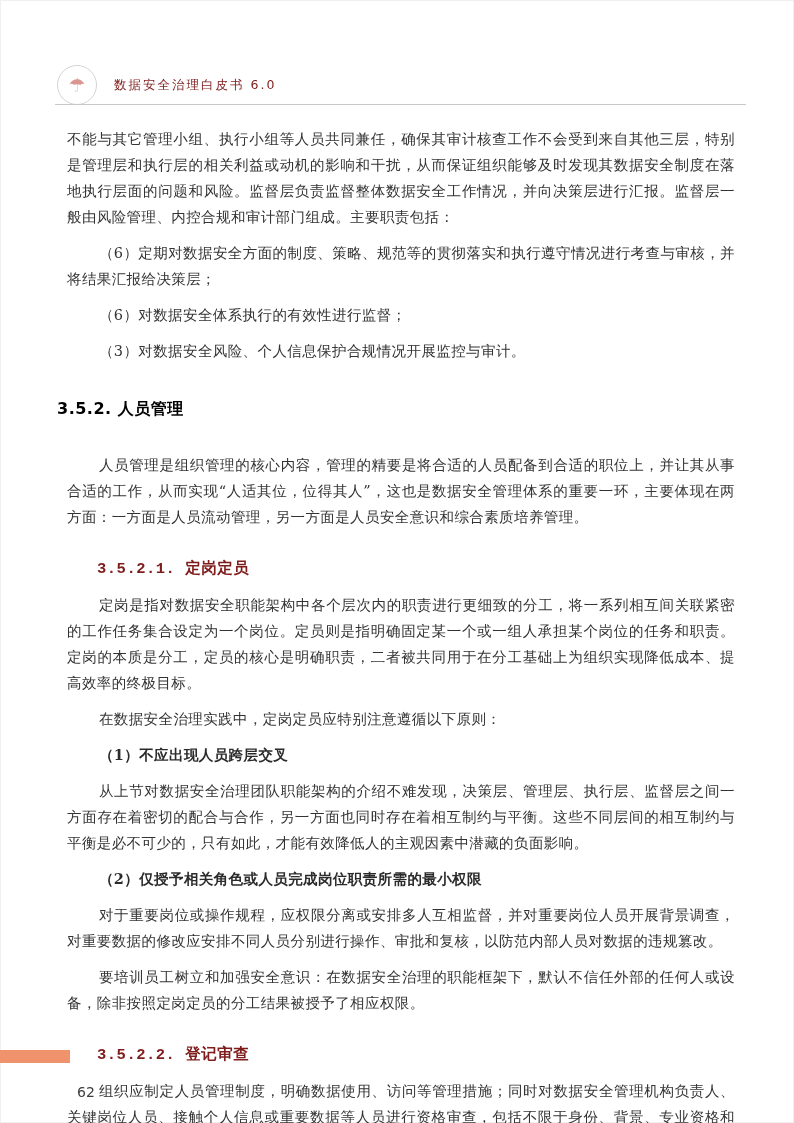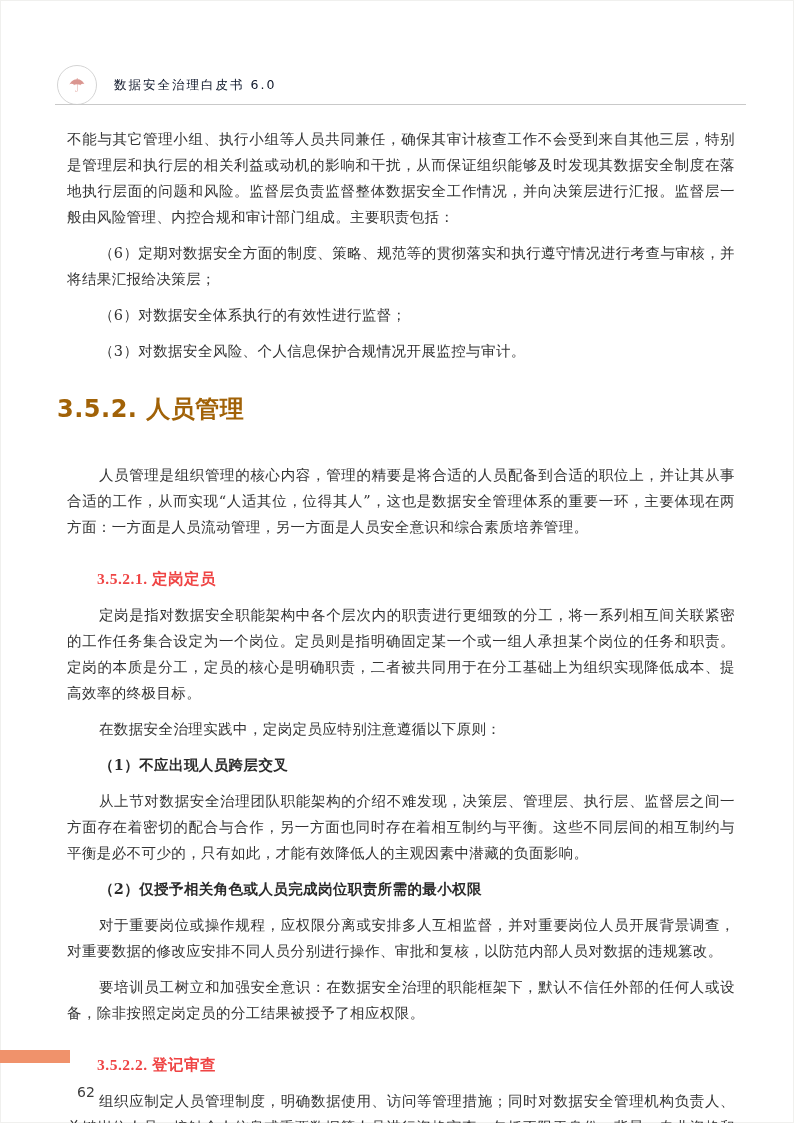--- a/index.html
+++ b/index.html
@@ -36,21 +36,21 @@
   .logo-glyph {
     font-size: 19px;
     line-height: 1;
     color: #c4574d;
     font-family: "DejaVu Sans", "Liberation Sans", sans-serif;
   }
   .header-title {
     font-family: "DejaVu Sans", "Liberation Sans", sans-serif;
     font-size: 12.5px;
     letter-spacing: 2px;
-    color: #0f172a;
+    color: #7f1d1d;
   }
   .header-rule {
     position: absolute;
     top: 104px; left: 55px; right: 48px;
     border: none;
     border-top: 1.5px solid #c9c9c9;
     margin: 0;
   }
   
   .content {
@@ -65,31 +65,31 @@
   }
   .content p { margin: 10px; }
   .p-indent { text-indent: 2.2em; }
   .principle-heading {
     font-weight: bold;
     text-indent: 2.2em;
     color: #2b2b2b;
   }
   h2.sec {
     font-family: "DejaVu Sans", "Liberation Sans", sans-serif;
-    font-size: 24px;
+    font-size: 16px;
     font-weight: bold;
-    color: #a16207;
-    margin: 32px 0 40px 0;
+    color: #000000;
+    margin: 32px 0 30px 0;
     letter-spacing: 0.5px;
   }
   h3.subsec {
-    font-family: Liberation Serif, serif;
+    font-family: Liberation Mono, monospace;
     font-size: 15.5px;
     font-weight: bold;
-    color: #ef4444;
+    color: #7f1d1d;
     margin: 26px 0 4px 0;
     padding-left: 40px;
     letter-spacing: 0.5px;
   }
   
   .footer-bar {
     position: absolute;
     left: 0; top: 1050px;
     width: 70px; height: 13px;
     background: #F0926B;

